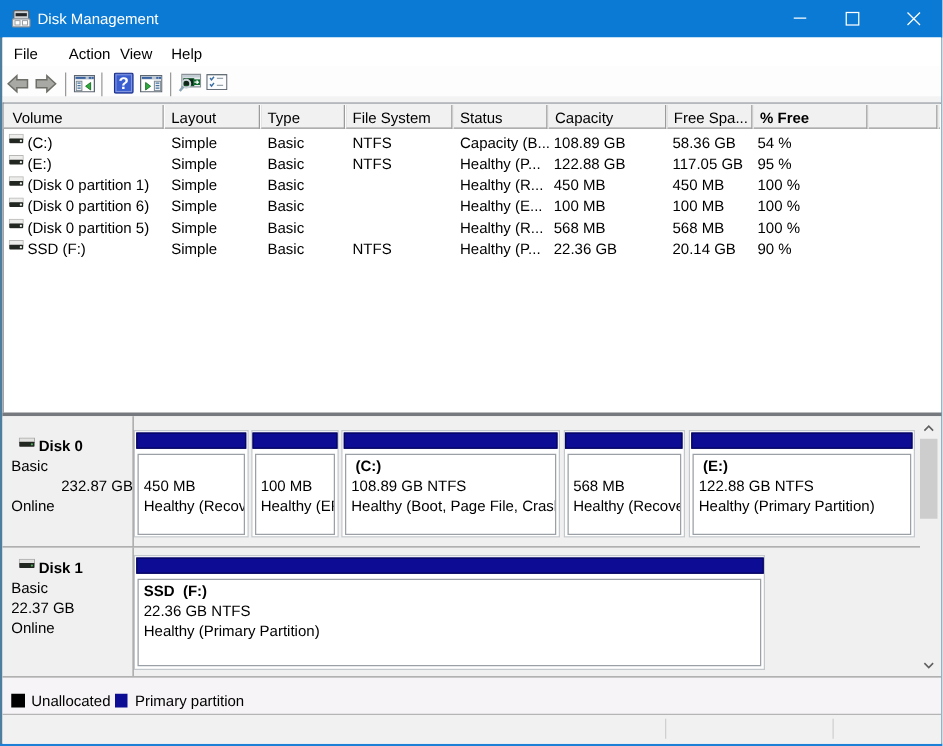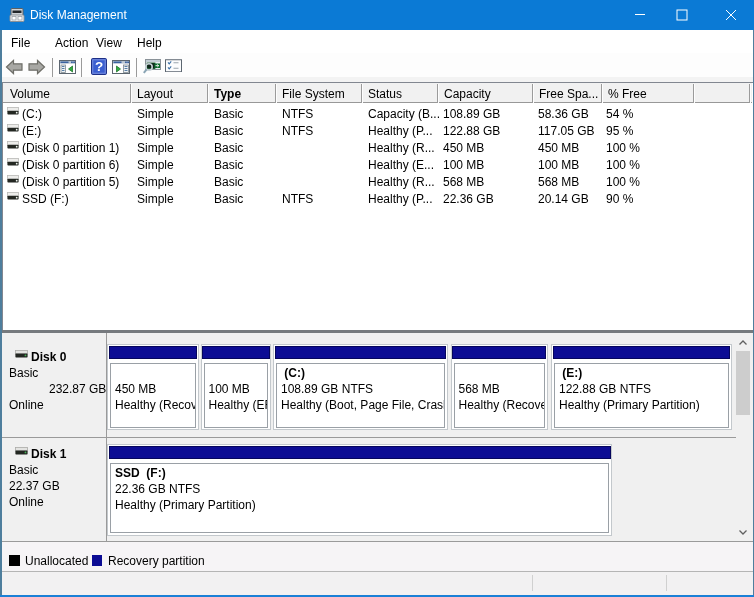--- a/index.html
+++ b/index.html
@@ -107,26 +107,26 @@
 <div class="abs" style="left:207px;top:84px;width:2px;height:19px;background:#9b9b9b;border-right:1px solid #fdfdfd;"></div>
 <div class="abs" style="left:275px;top:84px;width:2px;height:19px;background:#9b9b9b;border-right:1px solid #fdfdfd;"></div>
 <div class="abs" style="left:361px;top:84px;width:2px;height:19px;background:#9b9b9b;border-right:1px solid #fdfdfd;"></div>
 <div class="abs" style="left:437px;top:84px;width:2px;height:19px;background:#9b9b9b;border-right:1px solid #fdfdfd;"></div>
 <div class="abs" style="left:532px;top:84px;width:2px;height:19px;background:#9b9b9b;border-right:1px solid #fdfdfd;"></div>
 <div class="abs" style="left:601px;top:84px;width:2px;height:19px;background:#9b9b9b;border-right:1px solid #fdfdfd;"></div>
 <div class="abs" style="left:693px;top:84px;width:2px;height:19px;background:#9b9b9b;border-right:1px solid #fdfdfd;"></div>
 <div class="abs" style="left:749px;top:84px;width:2px;height:19px;background:#9b9b9b;border-right:1px solid #fdfdfd;"></div>
 <div class="txt" style="left:10px;top:88px;">Volume</div>
 <div class="txt" style="left:137px;top:88px;">Layout</div>
-<div class="txt" style="left:214px;top:88px;font-weight:bold;">Type</div>
+<div class="txt" style="left:214px;top:88px;">Type</div>
 <div class="txt" style="left:282px;top:88px;">File System</div>
 <div class="txt" style="left:368px;top:88px;">Status</div>
 <div class="txt" style="left:444px;top:88px;">Capacity</div>
 <div class="txt" style="left:539px;top:88px;">Free Spa...</div>
-<div class="txt" style="left:608px;top:88px;">% Free</div>
+<div class="txt" style="left:608px;top:88px;font-weight:bold;">% Free</div>
 
 <div id="rows">
     <svg class="abs" style="left:6.5px;top:107px" width="12" height="8" viewBox="0 0 12 8">
     <rect x="0.4" y="0.4" width="11.2" height="4" fill="#ededeb" stroke="#b8b8b6" stroke-width="0.8"></rect>
     <rect x="0.4" y="3.8" width="11.2" height="3.8" rx="0.8" fill="#232722"></rect>
     <circle cx="9.7" cy="5.7" r="0.9" fill="#f0f6f0"></circle>
   </svg>
     <div class="txt" style="left:22px;top:107.5px;"> (C:)</div>
     <div class="txt" style="left:137px;top:107.5px;">Simple</div>
     <div class="txt" style="left:214px;top:107.5px;">Basic</div>
@@ -273,17 +273,17 @@
     <path d="M3.5 10.5 L7 7 L10.5 10.5" fill="none" stroke="#606060" stroke-width="1.3"></path>
   </svg>
 <svg class="abs" style="left:736px;top:524px;" width="14" height="17" viewBox="0 0 14 17">
     <path d="M3.5 6.5 L7 10 L10.5 6.5" fill="none" stroke="#606060" stroke-width="1.3"></path>
   </svg>
 
 <div class="abs" style="left:2px;top:541px;width:750.5px;height:29.5px;background:#f6f4f6;border-top:1px solid #9a9a9a;"></div>
 <div class="abs" style="left:9px;top:554.5px;width:10.5px;height:11.5px;background:#000;"></div>
 <div class="txt" style="left:25px;top:554.5px;">Unallocated</div>
 <div class="abs" style="left:91.5px;top:554.5px;width:10.5px;height:11.5px;background:#0c0c94;"></div>
-<div class="txt" style="left:108px;top:554.5px;">Recovery partition</div>
+<div class="txt" style="left:108px;top:554.5px;">Primary partition</div>
 
 <div class="abs" style="left:2px;top:570.5px;width:750.5px;height:24px;background:#f2f1f2;border-top:1px solid #b5b5b5;"></div>
 <div class="abs" style="left:532px;top:575px;width:1px;height:16px;background:#d0d0d0;"></div>
 <div class="abs" style="left:666px;top:575px;width:1px;height:16px;background:#d0d0d0;"></div>
 
 </body></html>

